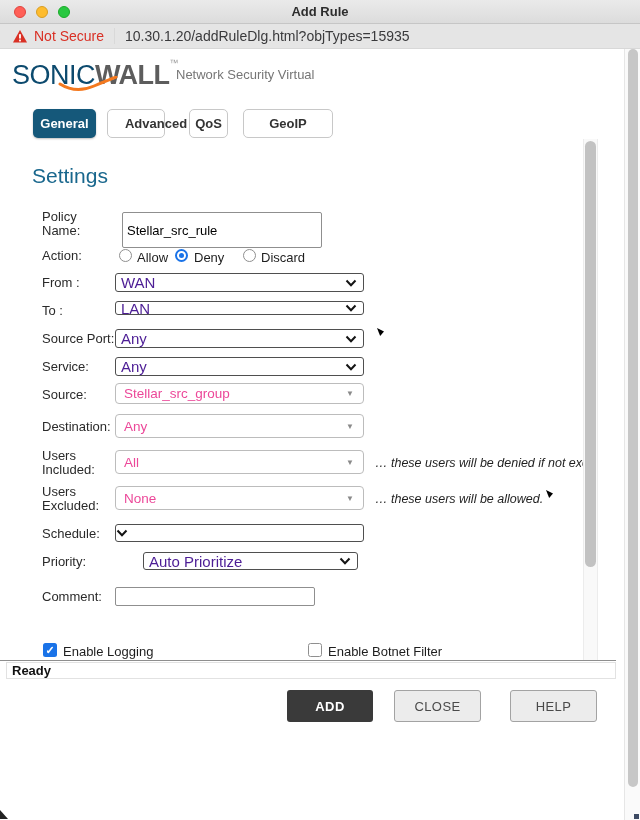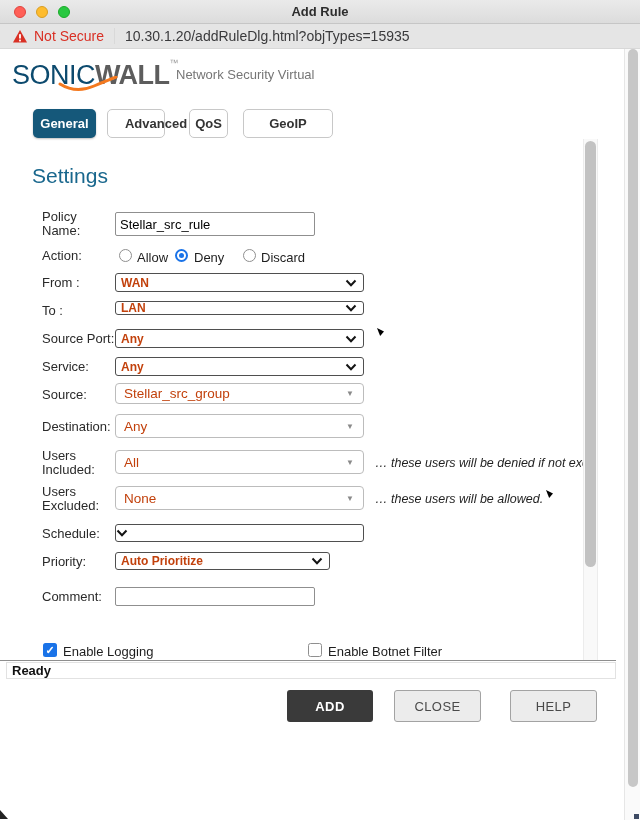--- a/index.html
+++ b/index.html
@@ -37,24 +37,24 @@
   .tab.t-advanced { left:107px; width:58px;padding-left:40px; }
   .tab.t-qos { left:189px; width:39px; }
   .tab.t-geoip { left:243px; width:90px; }
 
   
   .heading { left:32px; top:164px; font-size:21px; color:#19678d; }
   .lbl { left:42px; font-size:13px; color:#2a2a2a; white-space:nowrap; line-height:14px; }
   .lbl.wrap { white-space:normal; width:64px; }
   .tinput { border:1px solid #8f8f8f; border-radius:2px; background:#fff; font-size:13px; font-family:"Liberation Sans", sans-serif; padding:0 4px; color:#000; }
   .sel { left:115px; width:249px; border:1px solid #4f4f4f; border-radius:3px; background:#fff; display:flex; align-items:center; cursor:pointer; }
-  .sel .val { font-size:12px; color:#c2410c; padding-left:5px; flex:1;font-weight:bold; }
+  .sel .val { font-size:15px; color:#4c1d95; padding-left:5px; flex:1; }
   .sel .chev { margin-right:6px; display:flex; }
   .csel { left:115px; width:249px; border:1px solid #bcbcbc; border-radius:4px; background:#fff; display:flex; align-items:center; cursor:pointer; }
-  .csel .val { font-size:13.5px; color:#c2410c; padding-left:8px; flex:1; }
+  .csel .val { font-size:13.5px; color:#ec4899; padding-left:8px; flex:1; }
   .csel .caret { margin-right:9px; font-size:8px; color:#8a8a8a; }
   .radio { width:13px; height:13px; border-radius:50%; border:1.5px solid #8f8f8f; background:#fff; cursor:pointer; }
   .radio.checked { border:2px solid #1a73e8; display:flex; align-items:center; justify-content:center; }
   .radio.checked::after { content:""; width:5px; height:5px; border-radius:50%; background:#1a73e8; }
   .rlabel { font-size:13px; color:#1e1e1e; }
   .note { font-size:12.5px; font-style:italic; color:#1f1f1f; white-space:nowrap; overflow:hidden; width:208px; }
   .cb { width:14px; height:14px; border-radius:2.5px; cursor:pointer; }
   .cb.checked { background:#1a73e8; color:#fff; font-size:11px; font-weight:700; display:flex; align-items:center; justify-content:center; }
   .cb.unchecked { background:#fff; border:1.5px solid #8f8f8f; }
   .cblabel { font-size:13px; color:#1e1e1e; }
@@ -115,21 +115,21 @@
   <div class="abs tagline">Network Security Virtual</div>
 
   <div class="abs tab t-general active">General</div>
   <div class="abs tab t-advanced">Advanced</div>
   <div class="abs tab t-qos">QoS</div>
   <div class="abs tab t-geoip">GeoIP</div>
 
   <div class="abs heading">Settings</div>
 
   <div class="abs lbl wrap" style="top:210px;">Policy Name:</div>
-  <input class="abs tinput" style="left: 115px; top: 212px; width: 200px; height: 24px;" value="Stellar_src_rule">
+  <input class="abs tinput" style="left: 122px; top: 212px; width: 200px; height: 36px;" value="Stellar_src_rule">
 
   <div class="abs lbl" style="top:249px;">Action:</div>
   <div class="abs radio" style="left:119px; top:249px;"></div>
   <div class="abs rlabel" style="left:137px; top:250px;">Allow</div>
   <div class="abs radio checked" style="left:175px; top:249px;"></div>
   <div class="abs rlabel" style="left:194px; top:250px;">Deny</div>
   <div class="abs radio" style="left:243px; top:249px;"></div>
   <div class="abs rlabel" style="left:261px; top:250px;">Discard</div>
 
   <div class="abs lbl" style="top:276px;">From :</div>
@@ -201,21 +201,21 @@
   <div class="abs lbl" style="top:527px;">Schedule:</div>
   <div class="abs sel" style="top:524px; height:18px;">
     <span class="chev">
         <svg width="12" height="8" viewBox="0 0 12 8">
           <polyline points="1.5,1.5 6,6.3 10.5,1.5" fill="none" stroke="#141414" stroke-width="2"></polyline>
         </svg>
       </span>
   </div>
 
   <div class="abs lbl" style="top:555px;">Priority:</div>
-  <div class="abs sel" style="top:552px; height:18px; width:215px;">
+  <div class="abs sel" style="top:552px; height:18px; width:215px;margin-left:28px;">
     <span class="val">Auto Prioritize</span>
     <span class="chev">
         <svg width="12" height="8" viewBox="0 0 12 8">
           <polyline points="1.5,1.5 6,6.3 10.5,1.5" fill="none" stroke="#141414" stroke-width="2"></polyline>
         </svg>
       </span>
   </div>
 
   <div class="abs lbl" style="top:590px;">Comment:</div>
   <input class="abs tinput" style="left: 115px; top: 587px; width: 200px; height: 19px;" value="">

